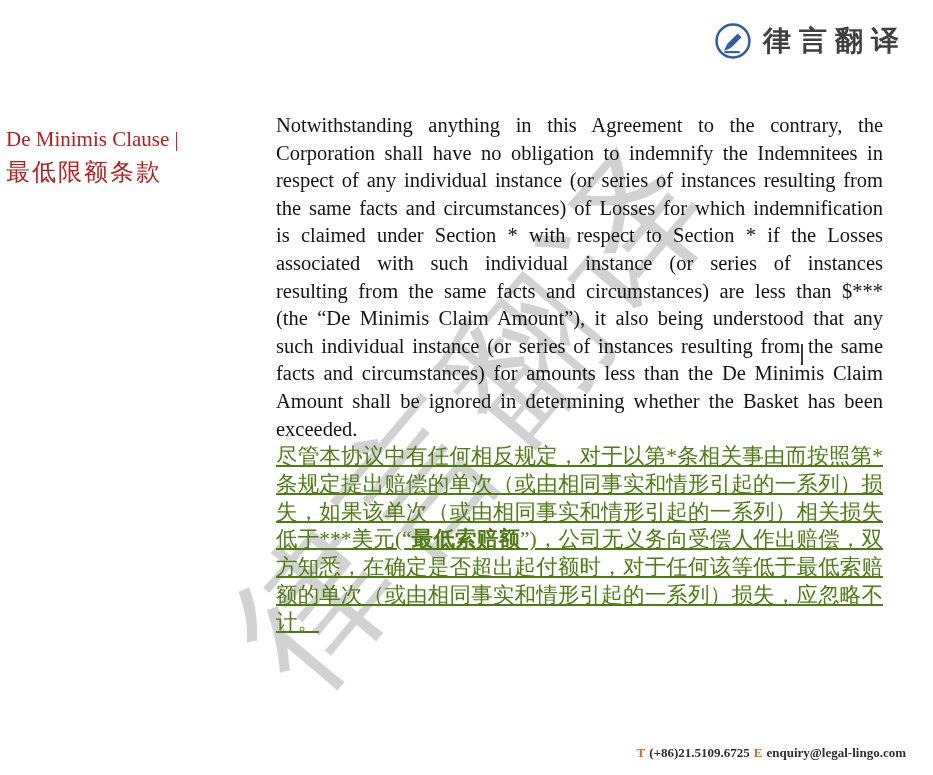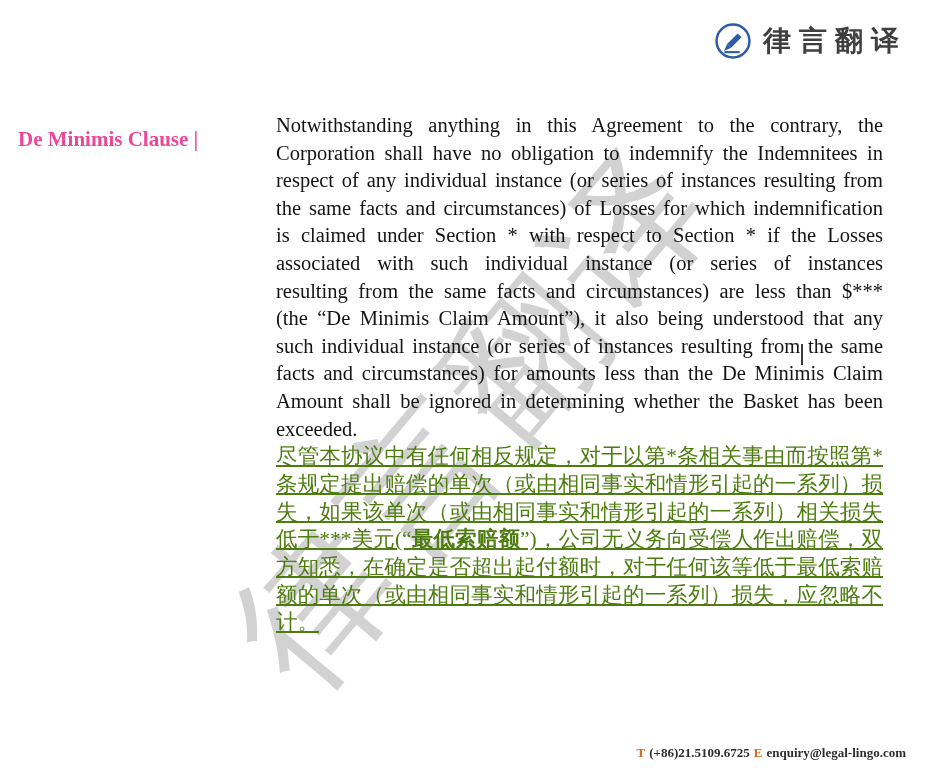--- a/index.html
+++ b/index.html
@@ -16,21 +16,21 @@
     user-select:none;pointer-events:none;white-space:nowrap;
   }
   
   .logo{position:absolute;top:22px;right:26px;display:flex;align-items:center;gap:11px;}
   .logo-icon svg{width:38px;height:38px;display:block;}
   .logo-text{
     font-size:28px;color:#3f3f3f;letter-spacing:8px;font-weight:600;
     font-family:"DejaVu Serif","Liberation Serif",serif;white-space:nowrap;
   }
   
-  .clause-title{position:absolute;left:18px;top:124px;width:238px;color:#ec4899;font-weight:bold;}
+  .clause-title{position:absolute;left:6px;top:124px;width:238px;color:#b91c1c;font-weight:normal;}
   .clause-title .en{font-size:21px;line-height:30px;}
   .clause-title .zh{font-size:24px;line-height:32px;letter-spacing:2px;margin-top:2px;}
   
   .main-text{position:absolute;left:276px;top:112px;width:607px;}
   .para-en{
     font-size:20.5px;line-height:27.6px;text-align:justify;text-justify:inter-word;
     word-spacing:2.5px;color:#141414;margin:0;
   }
   .para-zh{
     font-size:21.5px;line-height:27.7px;text-align:justify;color:#4d7c0f;margin:0;
@@ -60,20 +60,21 @@
       <polygon points="14,23 25,12 29,16 18,27" fill="#2d5ba6"></polygon>
       <polygon points="10.5,30.5 14,23 18,27" fill="#2d5ba6"></polygon>
       <rect x="11" y="30.6" width="16" height="2.2" fill="#2d5ba6"></rect>
     </svg>
   </span>
   <span class="logo-text">律言翻译</span>
 </div>
 
 <div class="clause-title">
   <div class="en">De Minimis Clause |</div>
+  <div class="zh">最低限额条款</div>
 </div>
 
 <div class="main-text">
   <p class="para-en">Notwithstanding anything in this Agreement to the contrary, the Corporation shall have no obligation to indemnify the Indemnitees in respect of any individual instance (or series of instances resulting from the same facts and circumstances) of Losses for which indemnification is claimed under Section * with respect to Section * if the Losses associated with such individual instance (or series of instances resulting from the same facts and circumstances) are less than $*** (the “De Minimis Claim Amount”), it also being understood that any such individual instance (or series of instances resulting from the same facts and circumstances) for amounts less than the De Minimis Claim Amount shall be ignored in determining whether the Basket has been exceeded.</p>
   <p class="para-zh"><span>尽管本协议中有任何相反规定，对于以第*条相关事由而按照第*条规定提出赔偿的单次（或由相同事实和情形引起的一系列）损失，如果该单次（或由相同事实和情形引起的一系列）相关损失低于***美元(“</span><span class="term">最低索赔额</span><span>”)，公司无义务向受偿人作出赔偿，双方知悉，在确定是否超出起付额时，对于任何该等低于最低索赔额的单次（或由相同事实和情形引起的一系列）损失，应忽略不计。</span></p>
 </div>
 
 <div class="caret"></div>
 
 <div class="footer">

